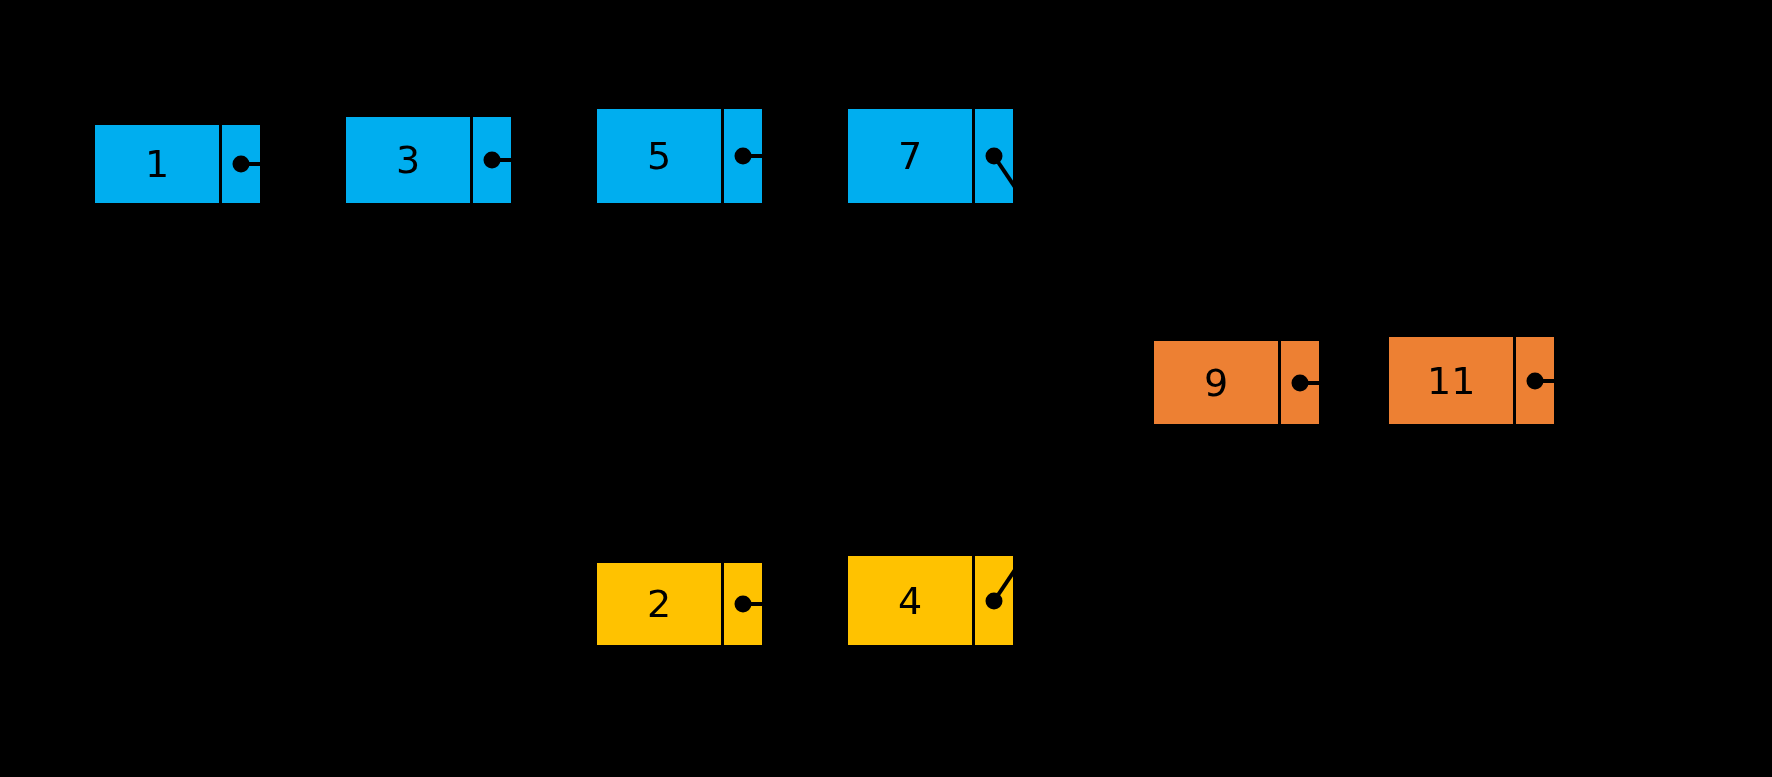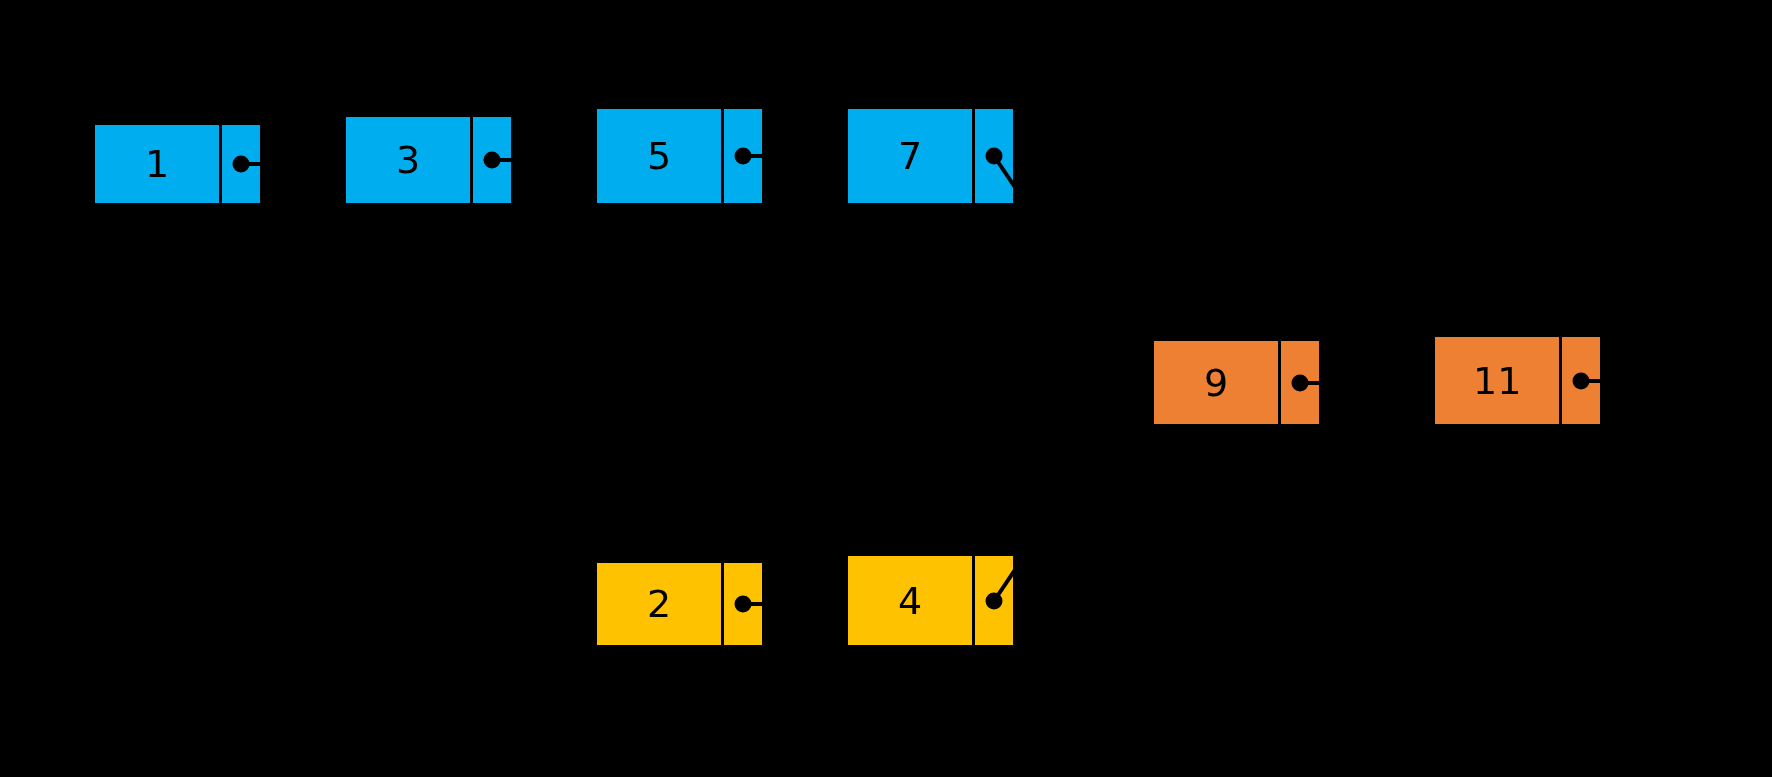--- a/index.html
+++ b/index.html
@@ -101,21 +101,21 @@
         <span class="ptr-dot" style="background: rgb(0, 0, 0);"></span>
       </div>
     </div>
     <div class="node" style="left: 1151px; top: 338px; width: 171px; height: 89px;">
       <div class="node-data color-orange" style="width: 132px; background: rgb(237, 128, 51);">9</div>
       <div class="node-ptr color-orange" style="width: 39px; background: rgb(237, 128, 51);">
         <span class="ptr-line" style="width: 28px; background: rgb(0, 0, 0); transform: translateY(-50%) rotate(0deg);"></span>
         <span class="ptr-dot" style="background: rgb(0, 0, 0);"></span>
       </div>
     </div>
-    <div class="node" style="left: 1432px; top: 334px; width: 171px; height: 93px;">
+    <div class="node" style="left: 1386px; top: 334px; width: 171px; height: 93px;">
       <div class="node-data color-orange" style="width: 132px; background: rgb(237, 128, 51);">11</div>
       <div class="node-ptr color-orange" style="width: 39px; background: rgb(237, 128, 51);">
         <span class="ptr-line" style="width: 28px; background: rgb(0, 0, 0); transform: translateY(-50%) rotate(0deg);"></span>
         <span class="ptr-dot" style="background: rgb(0, 0, 0);"></span>
       </div>
     </div>
     <div class="node" style="left: 594px; top: 560px; width: 171px; height: 88px;">
       <div class="node-data color-yellow" style="width: 132px; background: rgb(255, 194, 0);">2</div>
       <div class="node-ptr color-yellow" style="width: 39px; background: rgb(255, 194, 0);">
         <span class="ptr-line" style="width: 28px; background: rgb(0, 0, 0); transform: translateY(-50%) rotate(0deg);"></span>

